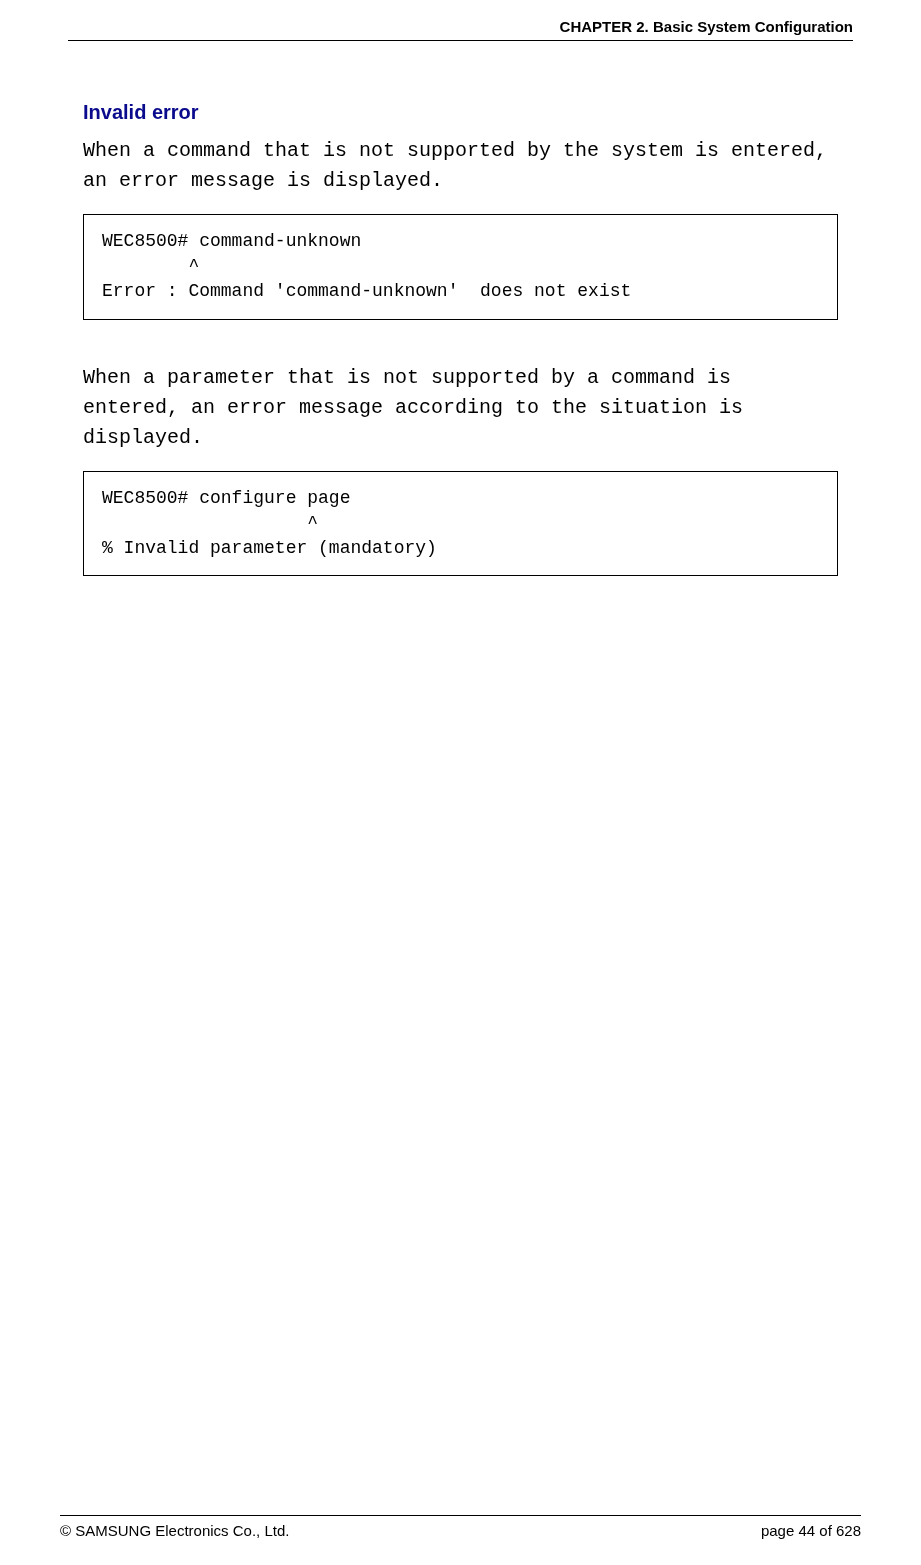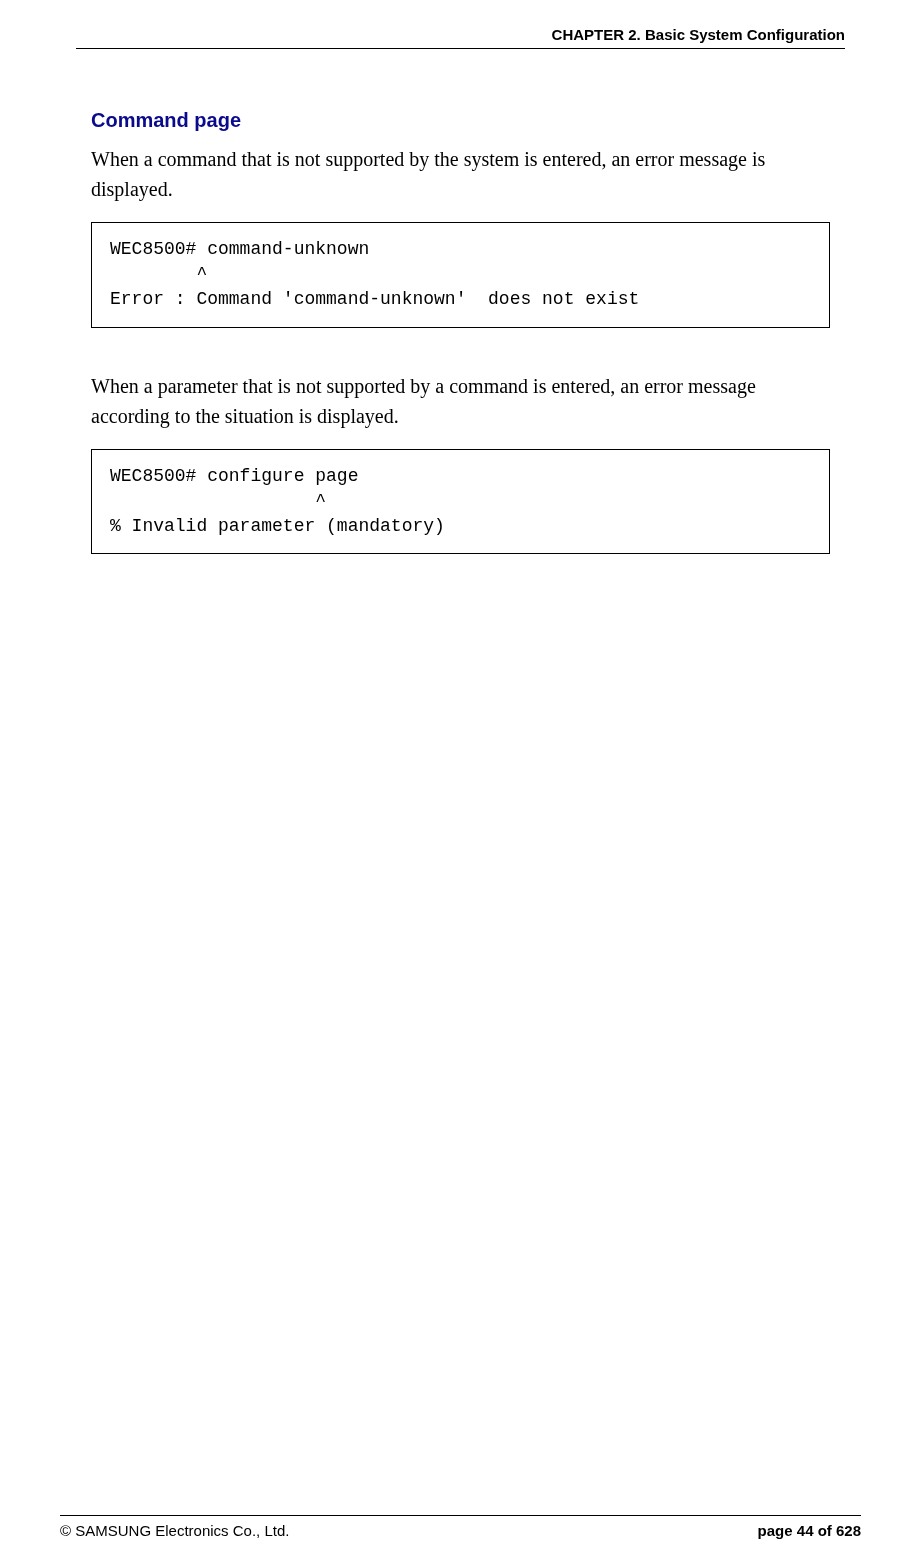--- a/index.html
+++ b/index.html
@@ -10,21 +10,21 @@
     body {
       font-family: Georgia, 'Times New Roman', serif;
       background: #fff;
       width: 921px;
       height: 1565px;
       position: relative;
     }
     .page {
       width: 100%;
       height: 100%;
-      padding: 16px;
+      padding: 8px;
     }
     .header {
       display: flex;
       justify-content: flex-end;
       padding: 10px 60px 5px 60px;
       font-family: Arial, Helvetica, sans-serif;
       font-weight: bold;
       font-size: 15px;
       color: #000;
     }
@@ -37,21 +37,21 @@
       padding: 60px 75px 0 75px;
     }
     .section-heading {
       font-family: Arial, Helvetica, sans-serif;
       font-weight: bold;
       font-size: 20px;
       color: #0a0a8d;
       margin-bottom: 12px;
     }
     .body-text {
-      font-family: Liberation Serif, serif;
+      font-family: Liberation Mono, monospace;
       font-size: 20px;
       color: #000;
       line-height: 1.5;
       margin-bottom: 18px;
     }
     .code-block {
       border: 1px solid #000;
       padding: 14px 18px;
       font-family: 'Courier New', Courier, monospace;
       font-size: 18px;
@@ -77,36 +77,36 @@
       justify-content: space-between;
       align-items: center;
       font-family: Arial, Helvetica, sans-serif;
       font-size: 15px;
       color: #000;
     }
     .footer-left {
       font-weight: normal;
     }
     .footer-right {
-      font-weight: bold;
+      font-weight: normal;
     }
   </style>
 </head>
 <body>
 
 <div class="page">
 
   <div class="header">
     <span>CHAPTER 2. Basic System Configuration</span>
   </div>
   <hr class="header-rule">
 
   <div class="content">
 
-    <div class="section-heading">Command page</div>
+    <div class="section-heading">Invalid error</div>
     <div class="body-text">When a command that is not supported by the system is entered, an error message is displayed.</div>
     <div class="code-block">WEC8500# command-unknown
         ^
 Error : Command 'command-unknown'  does not exist</div>
     <div class="body-text">When a parameter that is not supported by a command is entered, an error message according to the situation is displayed.</div>
     <div class="code-block">WEC8500# configure page
                    ^
 % Invalid parameter (mandatory)</div>
 
 

